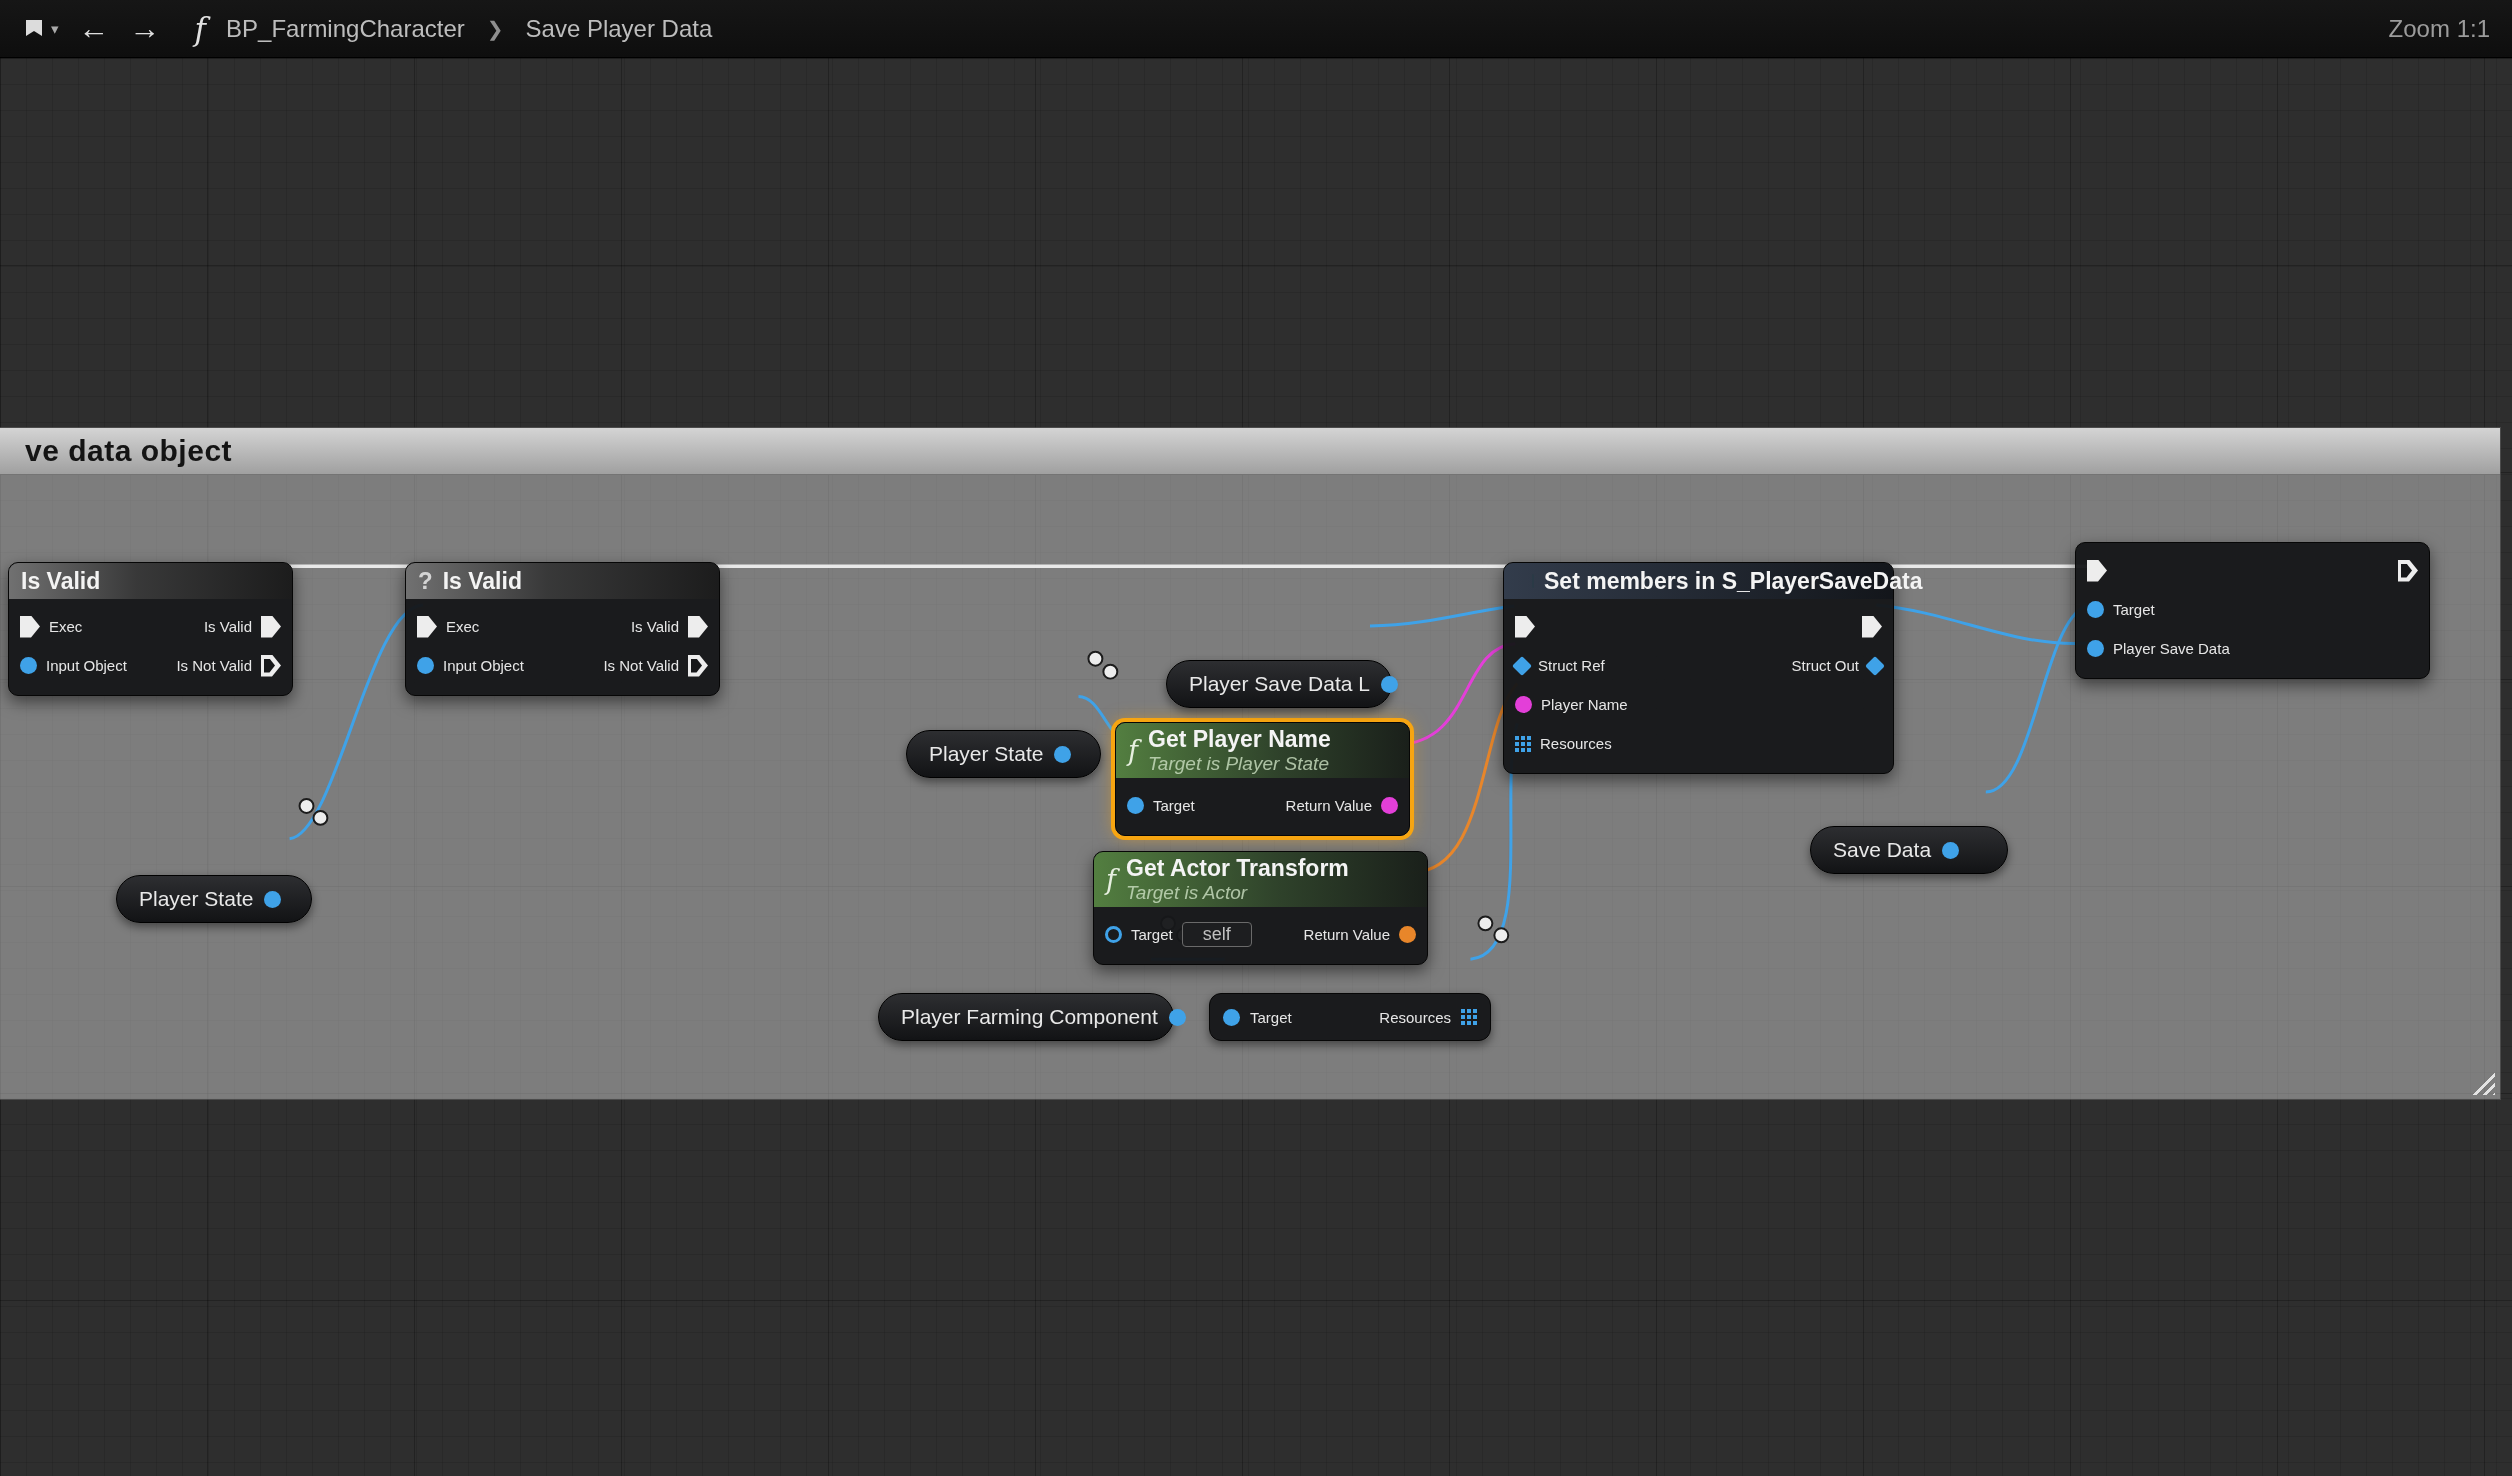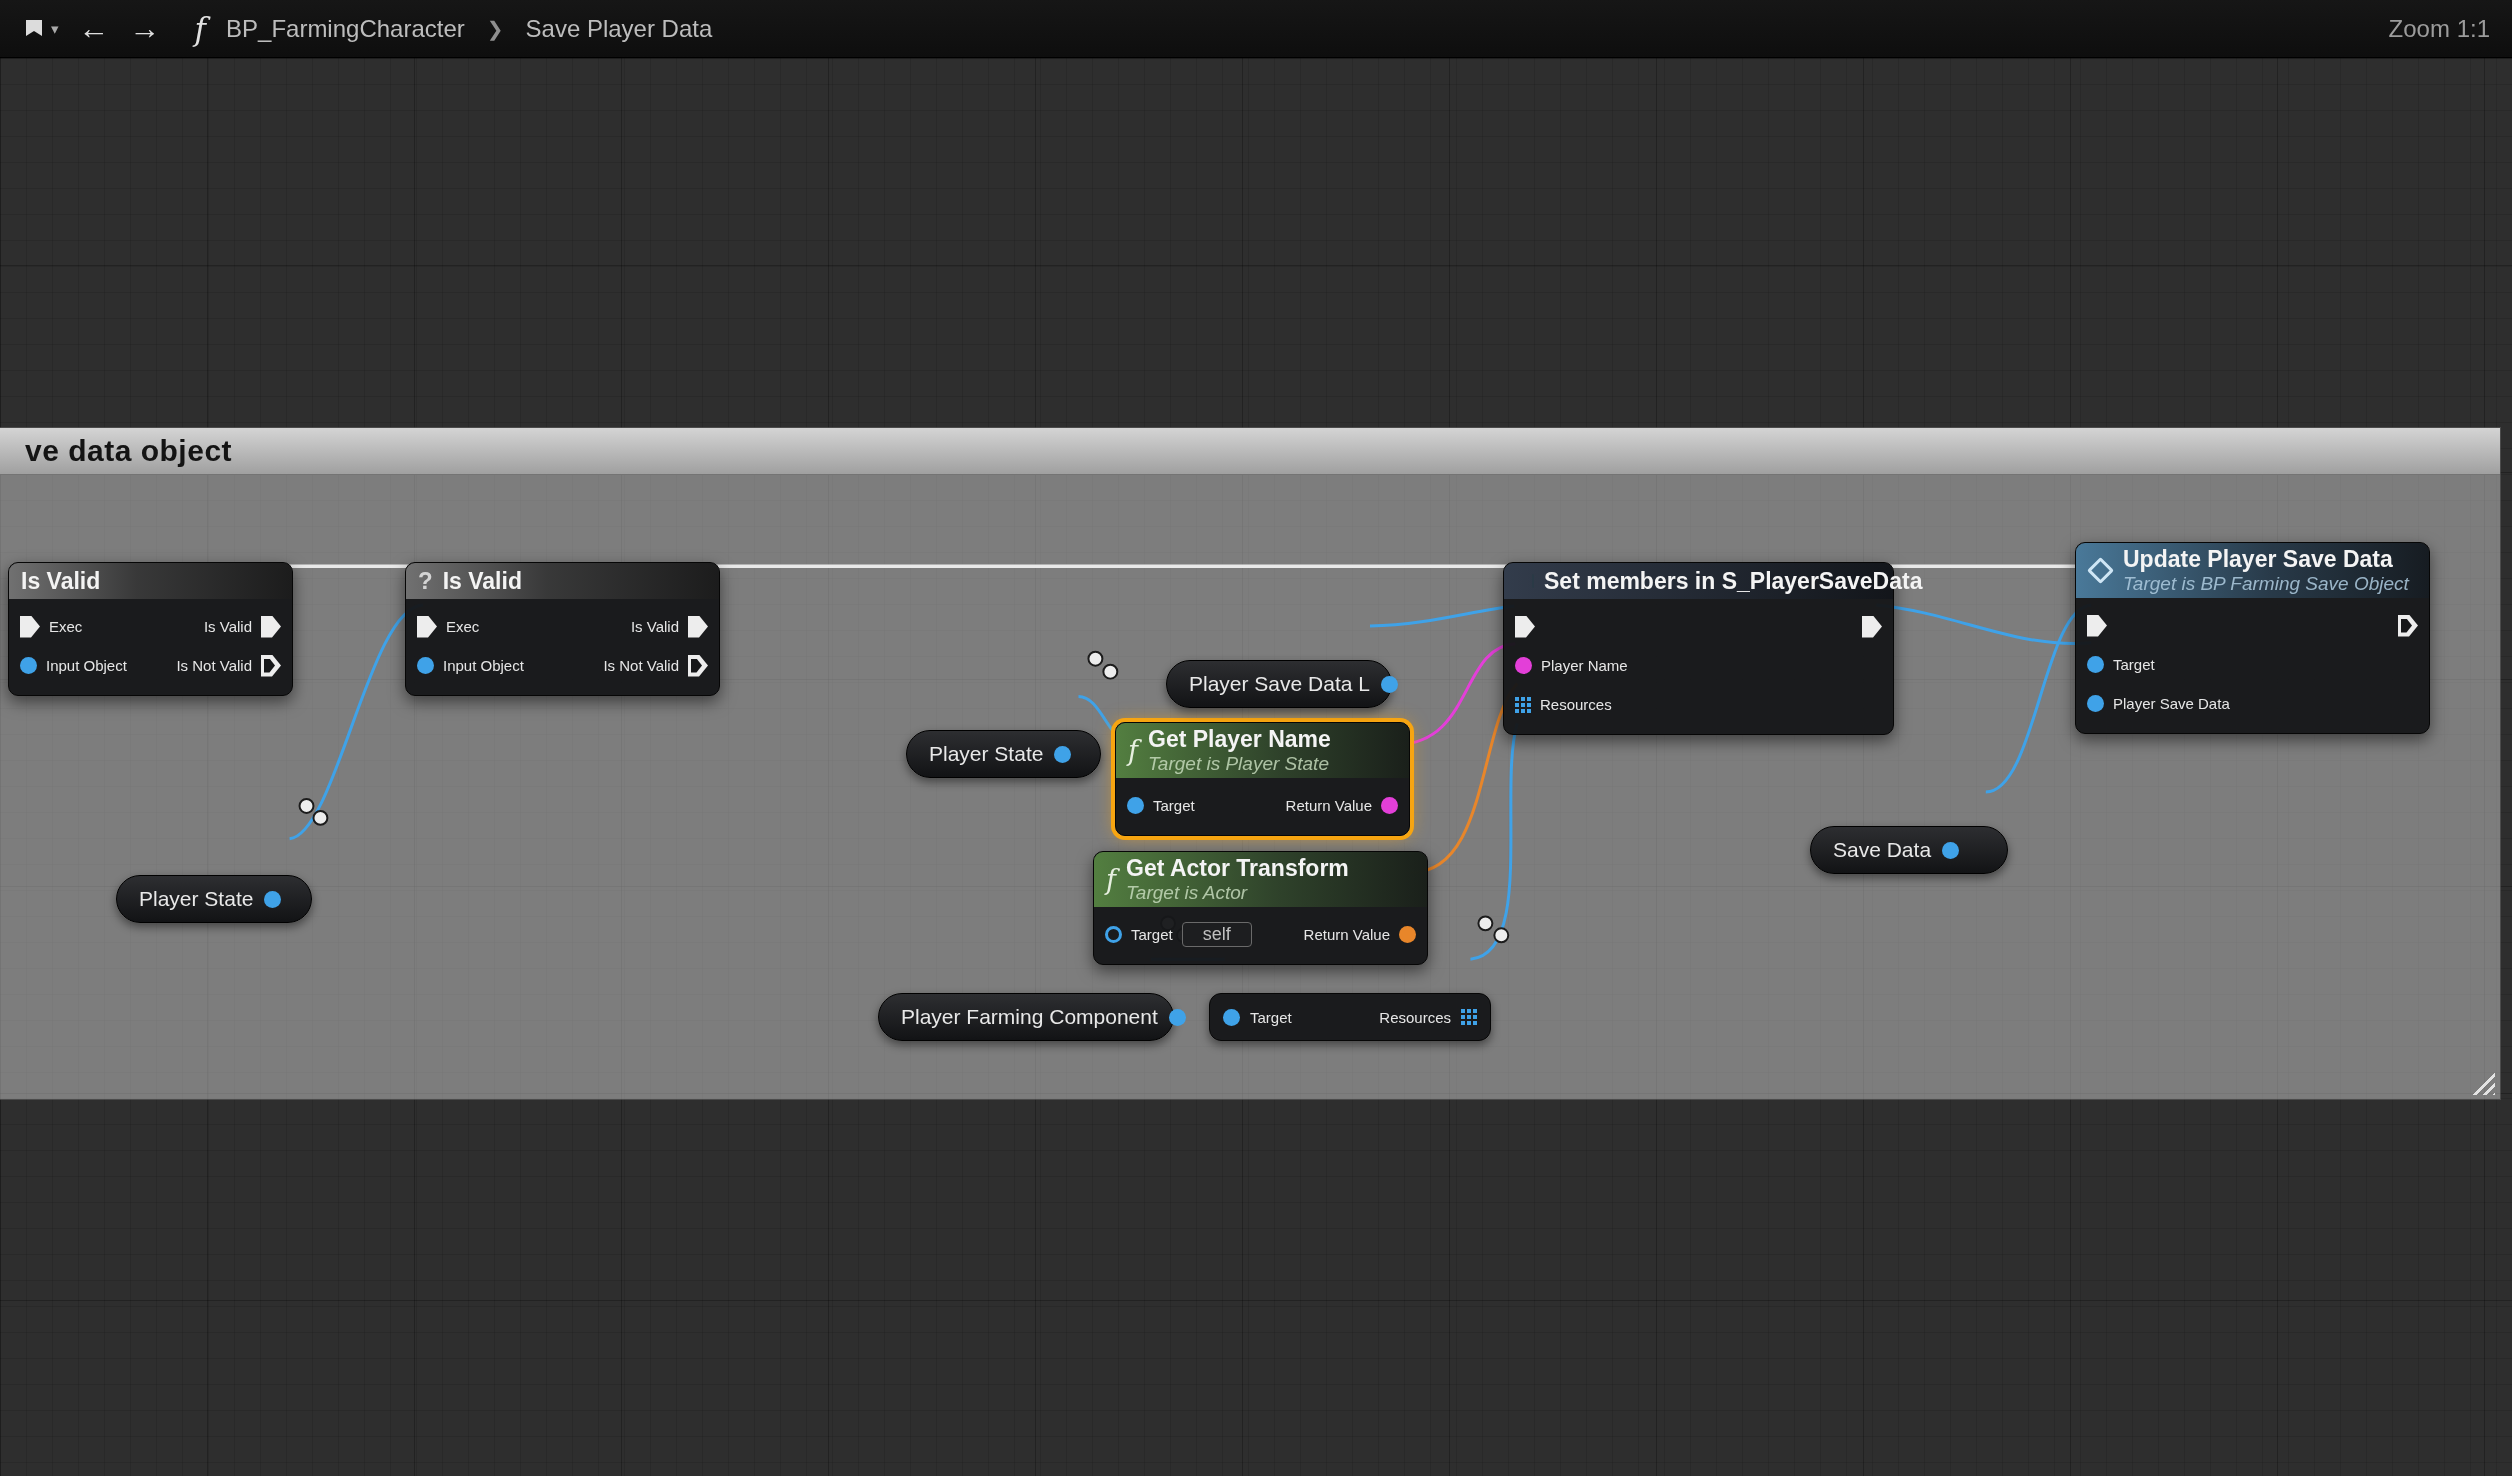--- a/index.html
+++ b/index.html
@@ -290,41 +290,44 @@
         <div class="row">
           <span class="grp-l">
               <span class="pexec"></span>
             </span>
           <span class="grp-r">
               <span class="pexec"></span>
             </span>
         </div>
         <div class="row">
           <span class="grp-l">
+            <span class="pdia"></span>
+            <span class="plabel">Struct Ref</span>
+          </span>
+          <span class="grp-r">
+            <span class="plabel">Struct Out</span>
+            <span class="pdia"></span>
+          </span>
+        </div>
+        <div class="row">
+          <span class="grp-l">
             <span class="pcirc c-pink"></span>
             <span class="plabel">Player Name</span>
           </span>
         </div>
         <div class="row">
           <span class="grp-l">
             <span class="pgrid"></span>
             <span class="plabel">Resources</span>
           </span>
         </div>
       </div>
     </div>
 
     <div class="node" style="left:2059px;top:520px;width:355px;">
-      <div class="hdr double hdr-steel">
-        <span class="diamond-icon"></span>
-        <span class="hdr-text">
-          <span class="hdr-title">Update Player Save Data</span>
-          <span class="hdr-sub">Target is BP Farming Save Object</span>
-        </span>
-      </div>
       <div class="rows">
         <div class="row">
           <span class="grp-l">
               <span class="pexec"></span>
             </span>
           <span class="grp-r">
               <span class="pexec hollow"></span>
             </span>
         </div>
         <div class="row">

